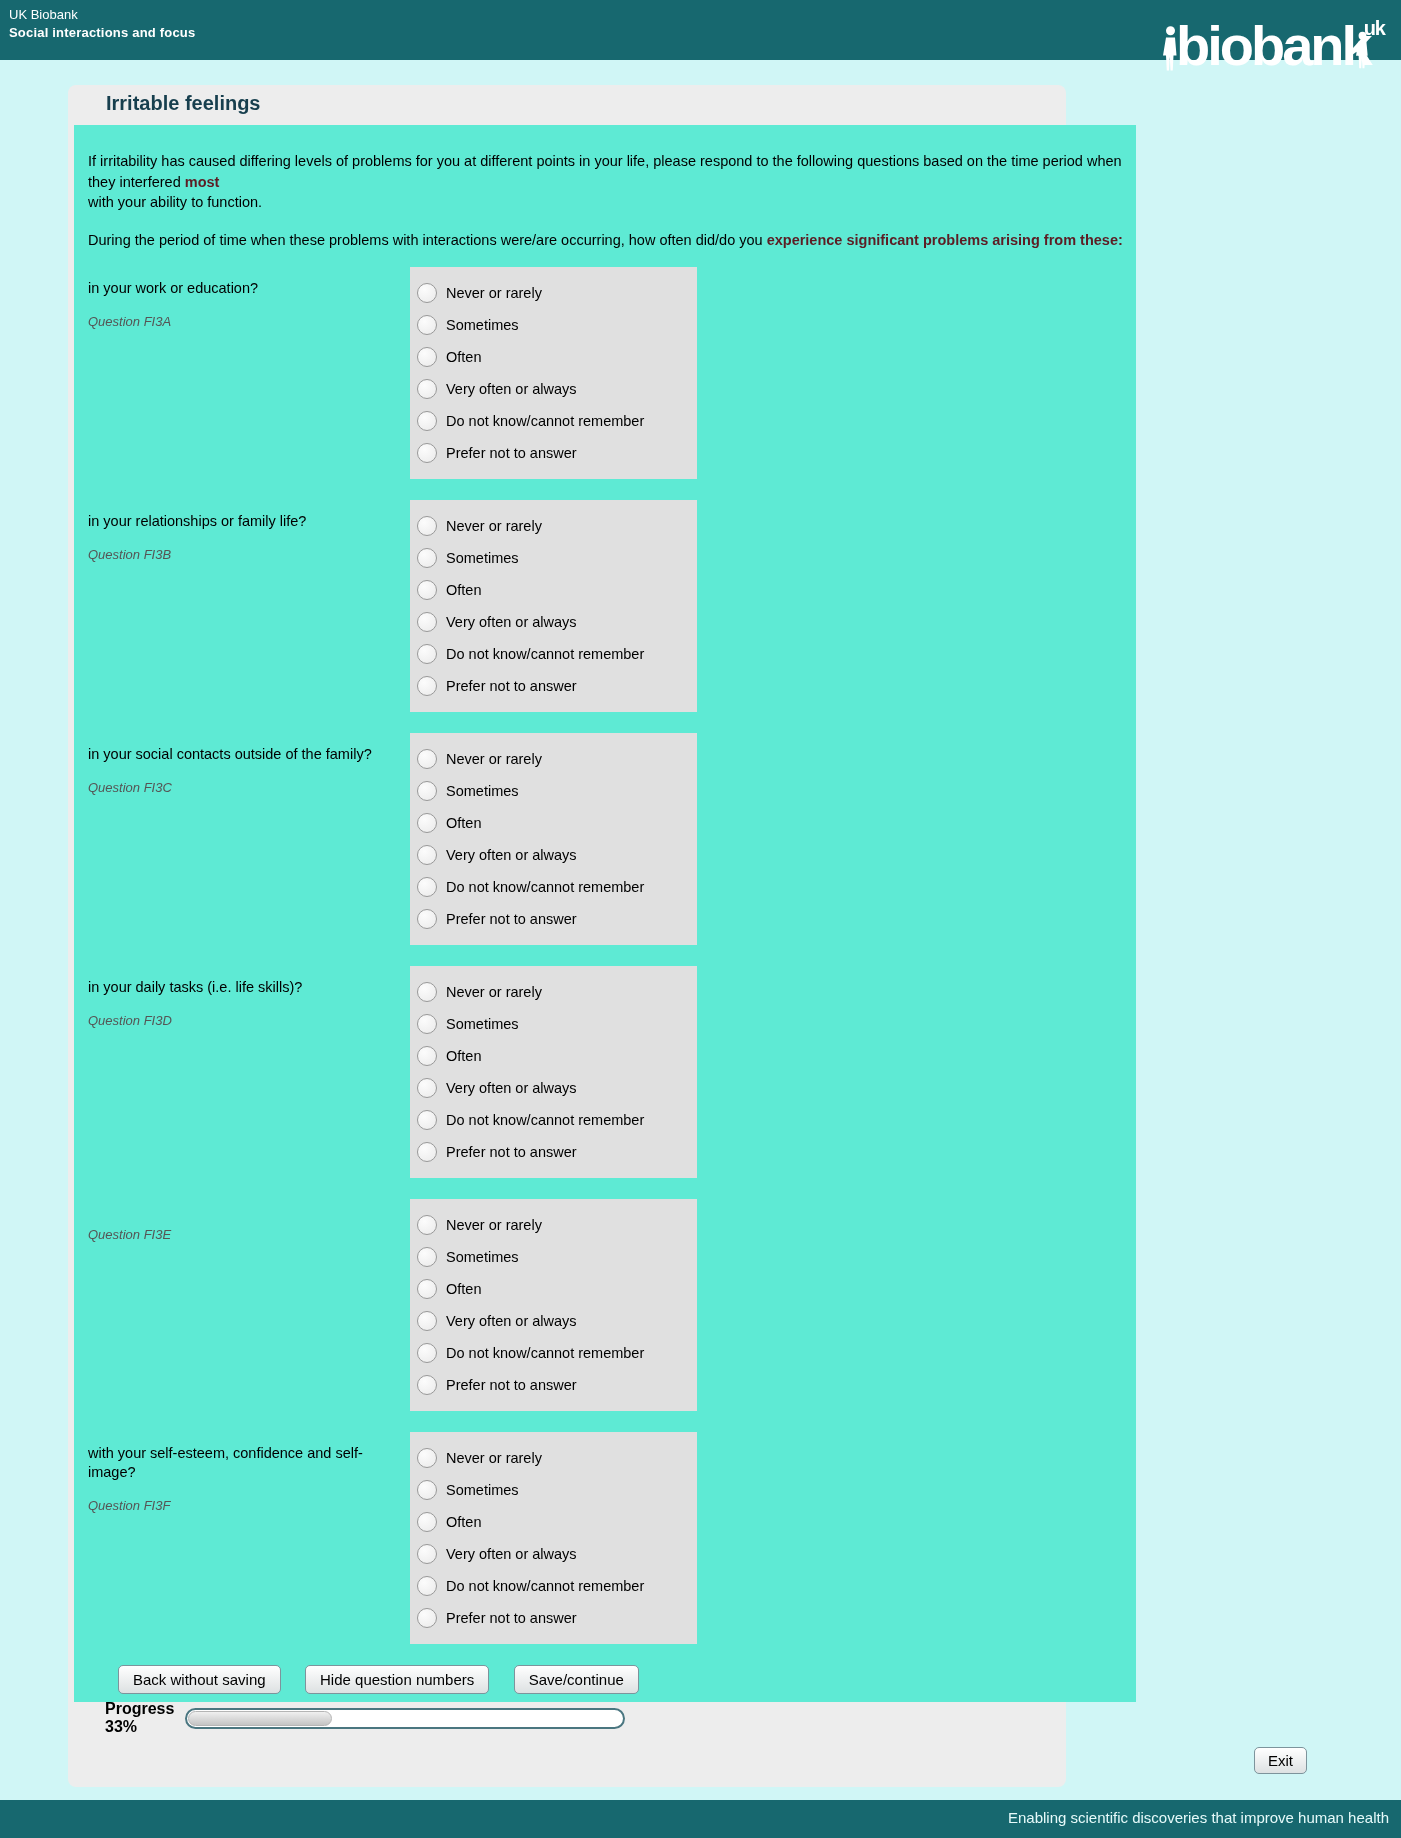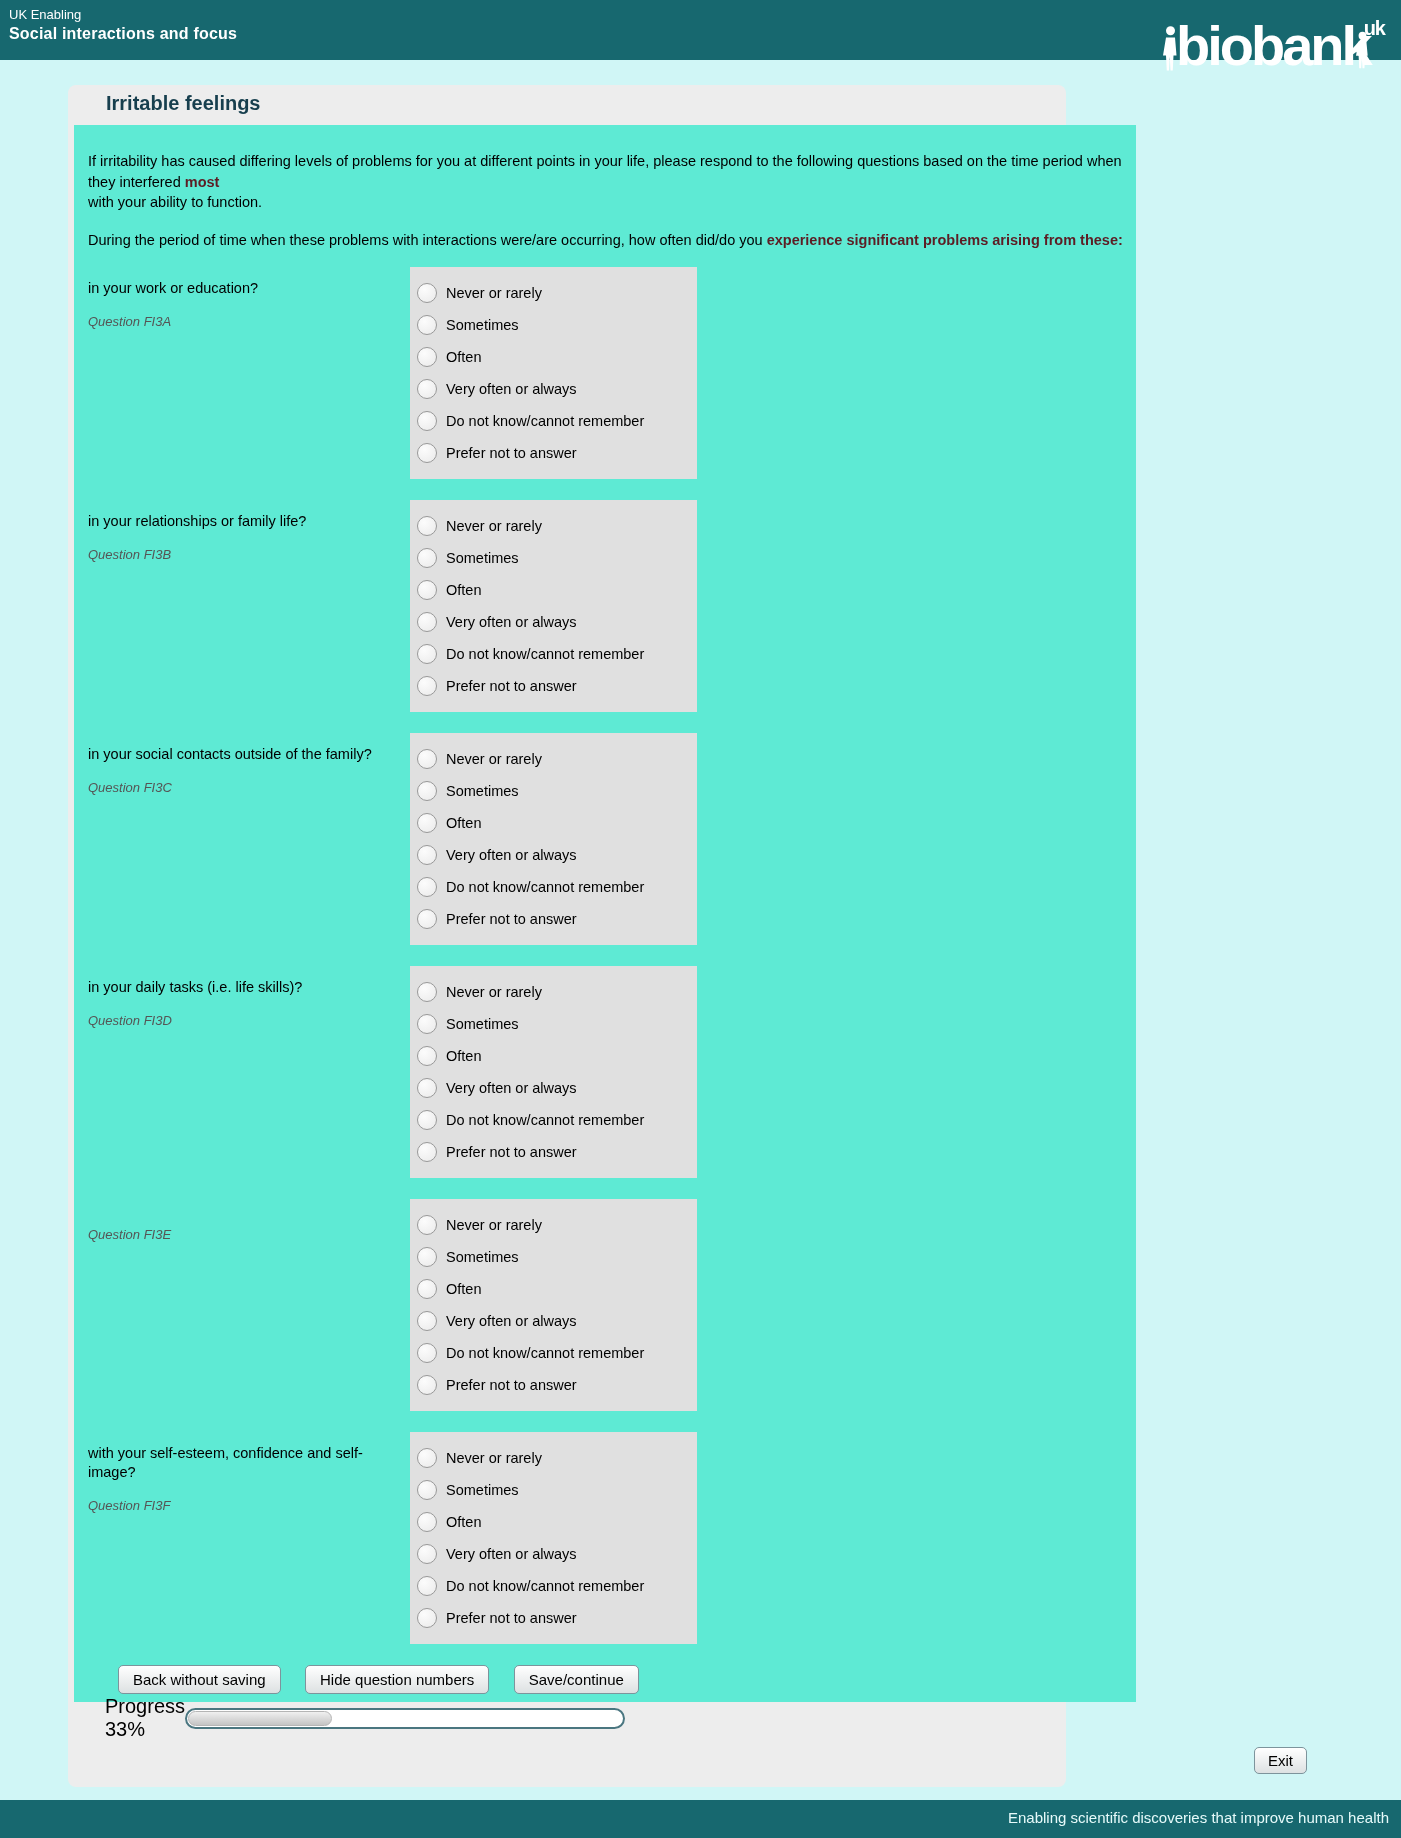--- a/index.html
+++ b/index.html
@@ -7,21 +7,21 @@
   html,body { margin:0; padding:0; }
   body {
     width:1401px; height:1838px; position:relative; overflow:hidden;
     background:var(--page_bg,#d0f6f6);
     font-family:"Liberation Sans", sans-serif; color:#000;
   }
   
   .header { position:absolute; top:0; left:0; width:1401px; height:60px;
     background:var(--teal,#17686f); color:#fff; }
   .hdr-org   { position:absolute; left:9px;  top:7px;  font-size:13px; }
-  .hdr-title { position:absolute; left:9px;  top:25px; font-size:16px; font-weight:bold; letter-spacing:.2px; }
+  .hdr-title { position:absolute; left:9px;  top:25px; font-size:13px; font-weight:bold; letter-spacing:.2px; }
   .logo { position:absolute; right:16px; top:-8px; height:72px;
     font-size:56px; font-weight:bold; letter-spacing:-3px; line-height:72px;
     color:#fff; white-space:nowrap; }
   .logo .uk { display:inline-block; font-size:20px; letter-spacing:-1px;
     vertical-align:30px; margin-left:1px; }
   .logo svg { fill:#fff; }
   .sil-1 { position:relative; top:6px; margin-right:-2px; }
   .sil-2 { position:relative; top:5px; margin-left:-14px; margin-right:-6px; }
   
   .panel { position:absolute; left:68px; top:85px; width:998px; height:1702px;
@@ -45,37 +45,37 @@
   .optlabel { margin-left:9px; font-size:14.5px; }
   
   .btnrow { margin-top:20px; margin-left:30px; }
   .btn { font-family:inherit; font-size:15px; color:#000; padding:5px 14px;
     margin-right:20px; cursor:pointer;
     background:linear-gradient(#ffffff,#dde1e2);
     border:1px solid #7d949c; border-radius:5px; }
   
   .progress-row { position:absolute; left:37px; top:1620px; height:26px;
     display:flex; align-items:center; }
-  .progress-label { font-size:20px; width:80px; }
+  .progress-label { font-size:16px; width:80px;font-weight:bold; }
   .progress-track { width:440px; height:21px; background:#fff;
     border:2px solid #4a7680; border-radius:12px; overflow:hidden; }
   .progress-fill { height:15px; margin:1px; width:33%;
     background:linear-gradient(#f0f0f0,#c4c4c4);
     border:1px solid #b5b5b5; border-radius:8px; }
   
   .exit-btn { position:absolute; left:1174px; top:1650px; margin:12px; padding:4px 13px; }
   .footer { position:absolute; left:0; bottom:0; width:1401px; height:38px;
     background:var(--teal,#17686f); }
   .footer-text { position:absolute; right:12px; top:9px; color:#e6fafa; font-size:15px; }
 </style>
 </head>
 <body>
 
 <div class="header">
-  <div class="hdr-org">UK Enabling</div>
+  <div class="hdr-org">UK Biobank</div>
   <div class="hdr-title">Social interactions and focus</div>
   <div class="logo"><svg class="sil-1" width="15" height="46" viewBox="0 0 20 60">
         <circle cx="10" cy="7" r="6"></circle>
         <path d="M4 16 h12 l2 24 h-4 l-1 20 h-3 l-1-18 -1 18 h-3 l-1-20 h-4 z"></path>
       </svg><span>biobank</span><svg class="sil-2" width="13" height="40" viewBox="0 0 20 60">
         <circle cx="10" cy="8" r="6"></circle>
         <path d="M4 17 h12 l2 22 h-4 l-1 19 h-3 l-1-17 -1 17 h-3 l-1-19 h-4 z"></path>
       </svg><span class="uk">uk</span>
   </div>
 </div>

